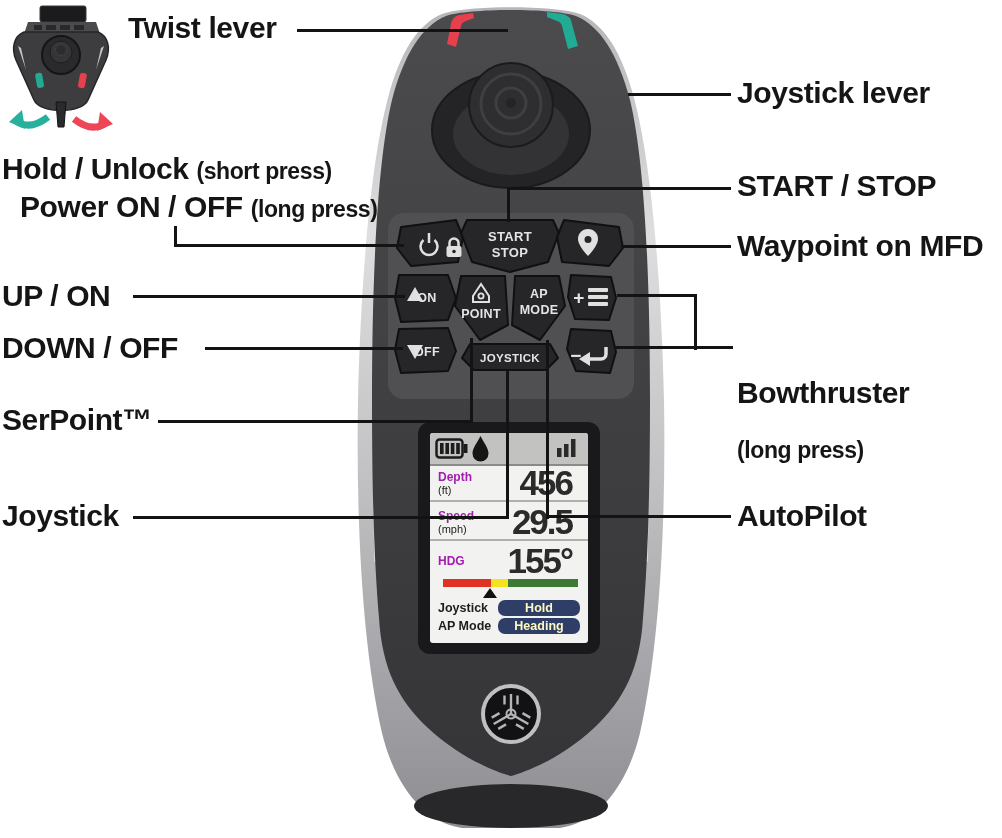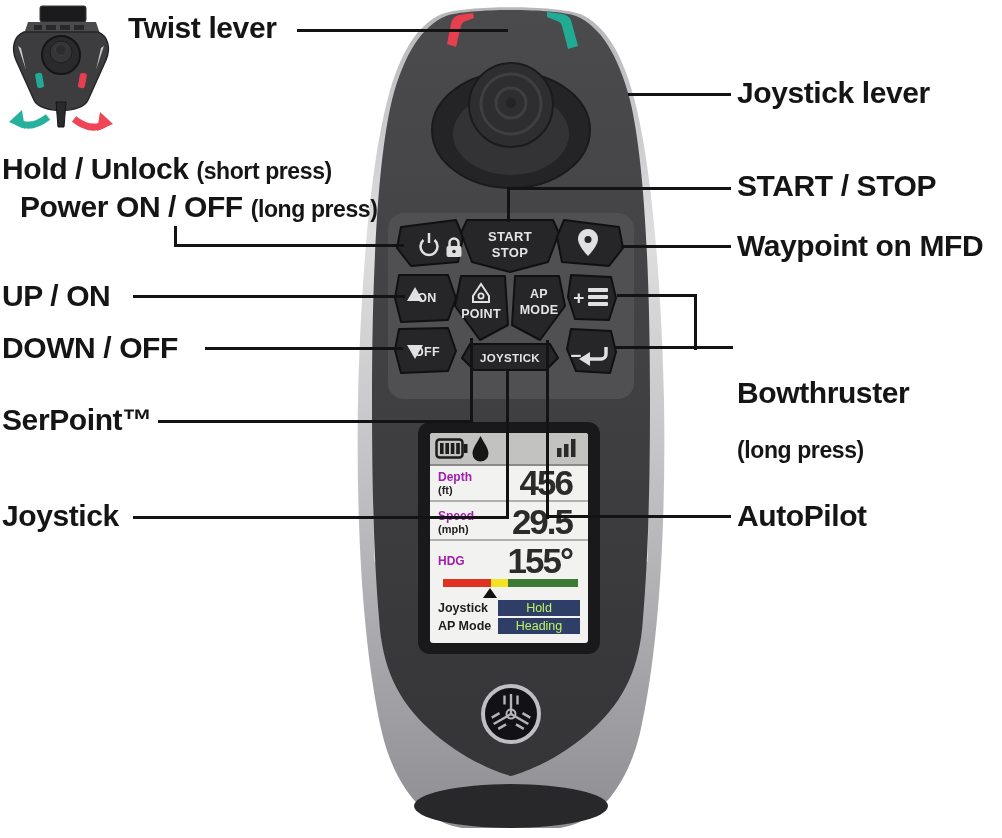--- a/index.html
+++ b/index.html
@@ -8,31 +8,31 @@
   .lbl{position:absolute;font-weight:700;font-size:30px;color:#151515;
        letter-spacing:-0.4px;white-space:nowrap;line-height:1.06;z-index:40;}
   .note{font-size:23px;}
   .cl{position:absolute;background:#131313;z-index:30;}
   .screenwrap{position:absolute;left:430px;top:433px;width:158px;height:210px;
               background:#f2f2f0;border-radius:3px;overflow:hidden;z-index:20;}
   .st{position:absolute;left:0;top:0;width:158px;height:31px;background:#c2c2c0;
       border-bottom:2px solid #8a8a88;}
   .sdiv{position:absolute;left:0;width:158px;height:2px;background:#b0b0ae;}
   .slab{position:absolute;left:8px;font-weight:700;font-size:12px;color:#a21caf;}
-  .sunit{position:absolute;left:8px;font-weight:700;font-size:11px;color:#222;}
+  .sunit{position:absolute;left:8px;font-weight:400;font-size:11px;color:#222;}
   .sval{position:absolute;right:16px;font-weight:700;color:#2b2b2b;
         font-size:35px;letter-spacing:-2px;}
   .hbar{position:absolute;left:13px;top:146px;width:135px;height:8px;display:flex;}
   .hbar span{display:block;height:8px;}
   .htri{position:absolute;left:53px;top:155px;width:0;height:0;
         border-left:7px solid transparent;border-right:7px solid transparent;
         border-bottom:10px solid #111;}
   .mlab{position:absolute;left:8px;font-size:12.5px;font-weight:700;color:#1d1d1d;line-height:16px;}
   .mbox{position:absolute;left:68px;width:82px;height:16px;background:#2e3e66;
-        color:#bef264;font-weight:400;font-size:12.5px;text-align:center;line-height:16px;}
+        color:#fef9c3;font-weight:700;font-size:12.5px;text-align:center;line-height:16px;border-radius:7px;}
   svg text{font-family:"Liberation Sans",sans-serif;}
   .btnlab{font-weight:700;fill:#e4e4e4;text-anchor:middle;letter-spacing:.3px;}
   .bgsvg{position:absolute;left:0;top:0;z-index:10;}
 </style>
 </head>
 <body>
 
 <div class="canvas">
 
   <svg class="bgsvg" width="1002" height="838" viewBox="0 0 1002 838">

